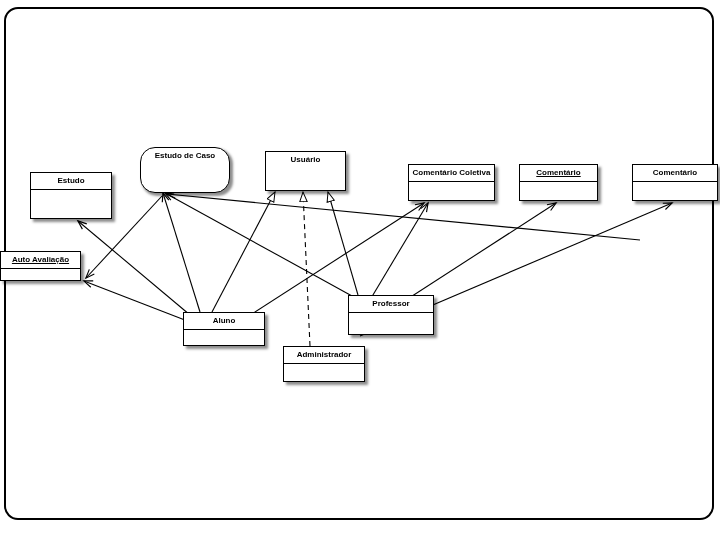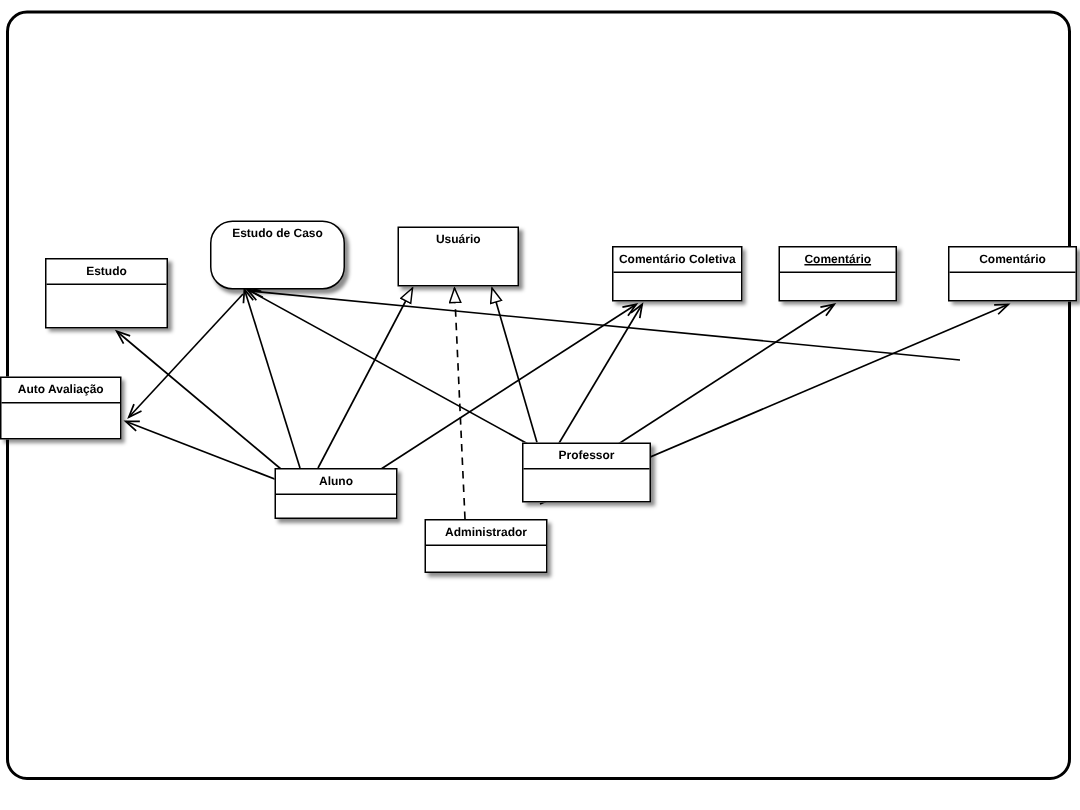--- a/index.html
+++ b/index.html
@@ -128,21 +128,21 @@
         <div class="uml-body"></div>
       </div>
       <div class="uml-box divided" style="left: 519px; top: 164px; width: 79px; height: 37px; text-decoration: underline;">
         <div class="uml-title">Comentário</div>
         <div class="uml-body"></div>
       </div>
       <div class="uml-box divided" style="left: 632px; top: 164px; width: 86px; height: 37px;">
         <div class="uml-title">Comentário</div>
         <div class="uml-body"></div>
       </div>
-      <div class="uml-box divided" style="left: 0px; top: 251px; width: 81px; height: 42px;">
+      <div class="uml-box divided" style="left: 0px; top: 251px; width: 81px; height: 30px; text-decoration: underline;">
         <div class="uml-title">Auto Avaliação</div>
         <div class="uml-body"></div>
       </div>
       <div class="uml-box divided" style="left: 183px; top: 312px; width: 82px; height: 34px;">
         <div class="uml-title">Aluno</div>
         <div class="uml-body"></div>
       </div>
       <div class="uml-box divided" style="left: 348px; top: 295px; width: 86px; height: 40px;">
         <div class="uml-title">Professor</div>
         <div class="uml-body"></div>

